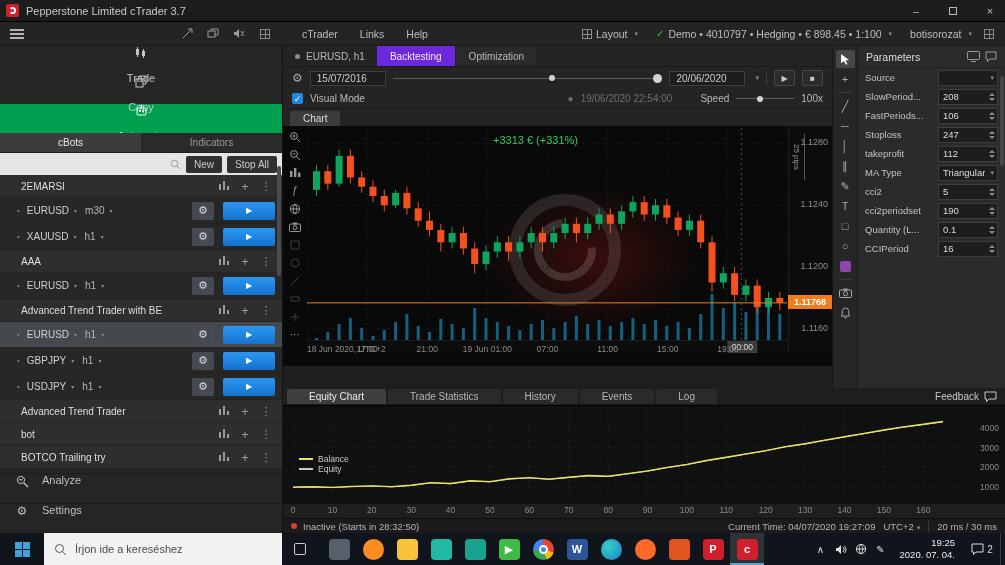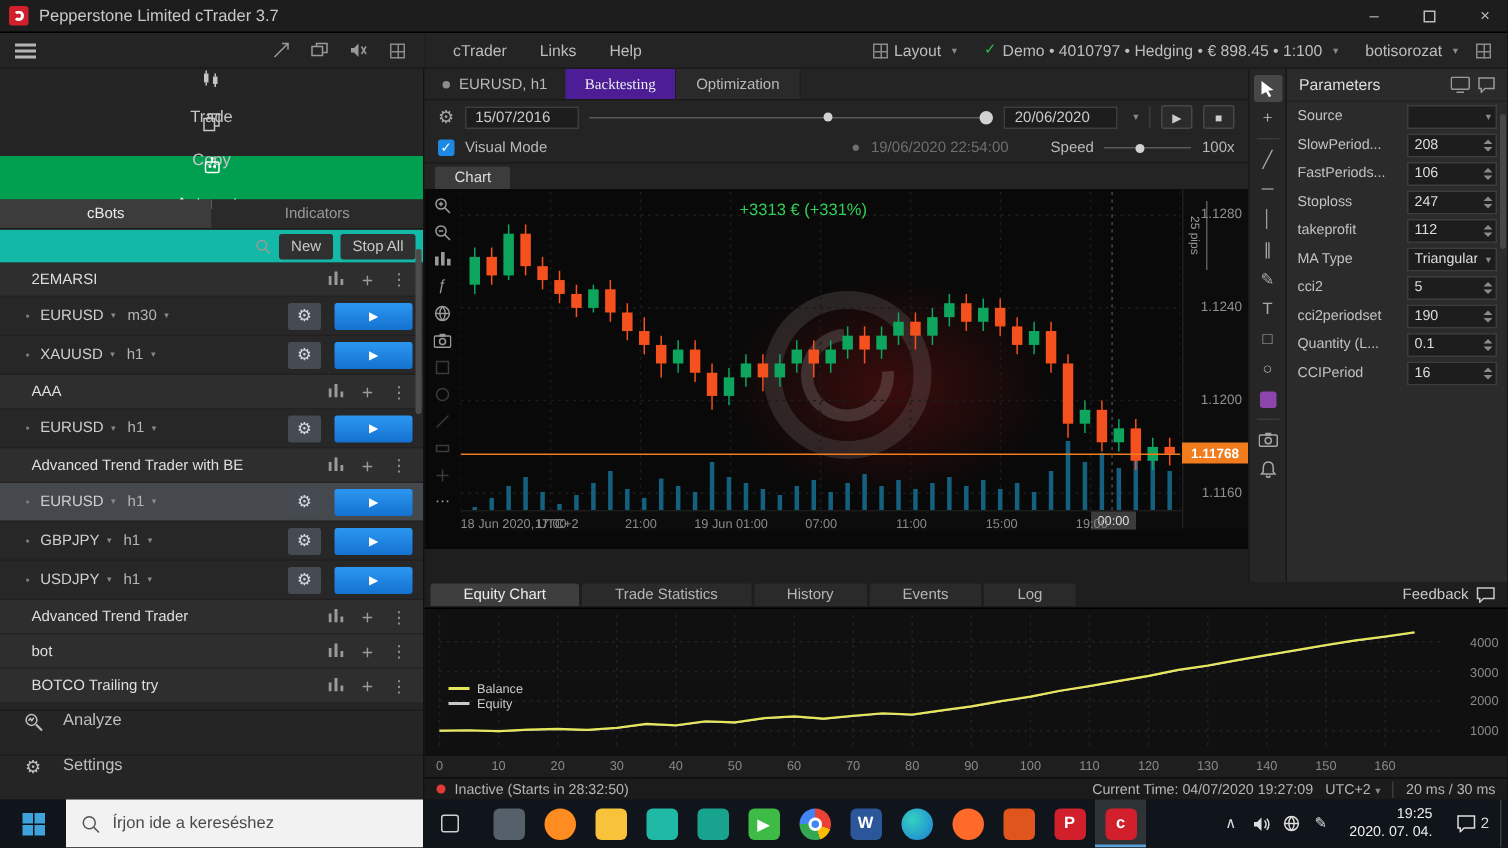--- a/index.html
+++ b/index.html
@@ -26,21 +26,21 @@
 .grid-ico{width:10px;height:10px;border:1px solid #8a8a8a;background:linear-gradient(#8a8a8a,#8a8a8a) 0 4px/10px 1px no-repeat,linear-gradient(#8a8a8a,#8a8a8a) 4px 0/1px 10px no-repeat;display:inline-block;}
 
 
 #sidebar{position:absolute;left:0;top:46px;width:283px;height:487px;background:#252525;border-right:1px solid #121212;}
 .nav-item{height:29px;display:flex;align-items:center;gap:13px;padding:0 15px;color:#c5c5c5;font-size:11px;flex-direction:column;}
 .nav-item.automate{background:#00a050;color:#fff;}
 .nav-ico{width:14px;height:14px;display:flex;align-items:center;justify-content:center;font-size:12px;}
 #cb-tabs{display:flex;height:20px;}
 .cb-tab{flex:1;display:flex;align-items:center;justify-content:center;background:#2a2a2a;color:#999;font-size:10px;border-bottom:1px solid #1d1d1d;}
 .cb-tab.active{background:#3c3c3c;color:#e8e8e8;}
-#search-row{height:22px;display:flex;align-items:center;background:#14b8a6;padding:0 5px;gap:5px;}
+#search-row{height:22px;display:flex;align-items:center;background:#e5e5e5;padding:0 5px;gap:5px;}
 #bot-search-wrap{flex:1;display:flex;align-items:center;gap:4px;}
 #bot-search-wrap input{flex:1;background:transparent;border:none;outline:none;color:#ccc;font-size:10px;min-width:0;}
 .mini-btn{background:#303030;border:none;color:#c9c9c9;font-size:10px;padding:3px 8px;border-radius:2px;}
 #bot-list{height:298px;overflow:hidden;position:relative;}
 .bot-header{height:23px;display:flex;align-items:center;gap:7px;padding:0 9px;background:#2e2e2e;border-bottom:1px solid #232323;color:#dedede;font-size:10px;}
 .bot-name{flex:1;white-space:nowrap;overflow:hidden;margin-left:12px;}
 .bh-ico{width:14px;text-align:center;color:#9a9a9a;font-size:11px;}
 .bh-ico.plus{font-size:13px;}
 .bot-inst{height:26px;display:flex;align-items:center;gap:3px;padding:0 7px 0 17px;background:#272727;border-bottom:1px solid #212121;font-size:10px;color:#cfcfcf;}
 .bot-inst.selected{background:#45494d;}
@@ -53,21 +53,21 @@
 #sb-scroll{position:absolute;right:1px;top:120px;width:4px;height:110px;background:#4c4c4c;border-radius:2px;}
 #sb-footer{position:absolute;left:0;bottom:0;width:100%;}
 .foot-item{height:30px;display:flex;align-items:flex-start;gap:13px;padding:0 15px;color:#bfbfbf;font-size:11px;border-top:1px solid #1c1c1c;background:#252525;}
 
 
 #center{position:absolute;left:283px;top:46px;width:549px;height:342px;background:#1e1e1e;}
 #bt-tabs{height:21px;display:flex;align-items:stretch;background:#242424;font-size:10px;color:#b9b9b9;border-bottom:1px solid #191919;}
 .inst-label{display:flex;align-items:center;gap:6px;padding:0 12px;}
 .green-dot{width:5px;height:5px;border-radius:50%;background:#8a8f8a;}
 .bt-tab{display:flex;align-items:center;padding:0 13px;background:#2a2a2a;border-right:1px solid #1f1f1f;}
-.bt-tab.active{background:#4c1d95;color:#ececec;font-family:Liberation Serif, serif;}
+.bt-tab.active{background:#6d28d9;color:#ececec;}
 #bt-controls{height:22px;display:flex;align-items:center;gap:7px;padding:0 9px;background:#242424;font-size:10px;}
 .gear-ico{color:#a5a5a5;font-size:12px;}
 .date-box{min-width:76px;height:15px;border:1px solid #3d3d3d;background:#1d1d1d;display:flex;align-items:center;padding:0 6px;color:#ccc;}
 .range-slider{flex:1;height:14px;position:relative;}
 .range-slider .track{position:absolute;left:0;right:0;top:6.5px;height:1px;background:#5a5a5a;}
 .handle{position:absolute;border-radius:50%;background:#d2d2d2;}
 .handle.h1{left:58%;top:4px;width:6px;height:6px;}
 .handle.h2{right:0;top:2.5px;width:9px;height:9px;}
 .vsep{width:1px;height:14px;background:#3c3c3c;}
 .bt-btn{width:21px;height:16px;background:#2b2b2b;border:1px solid #474747;color:#ccc;font-size:8px;display:flex;align-items:center;justify-content:center;border-radius:2px;}

